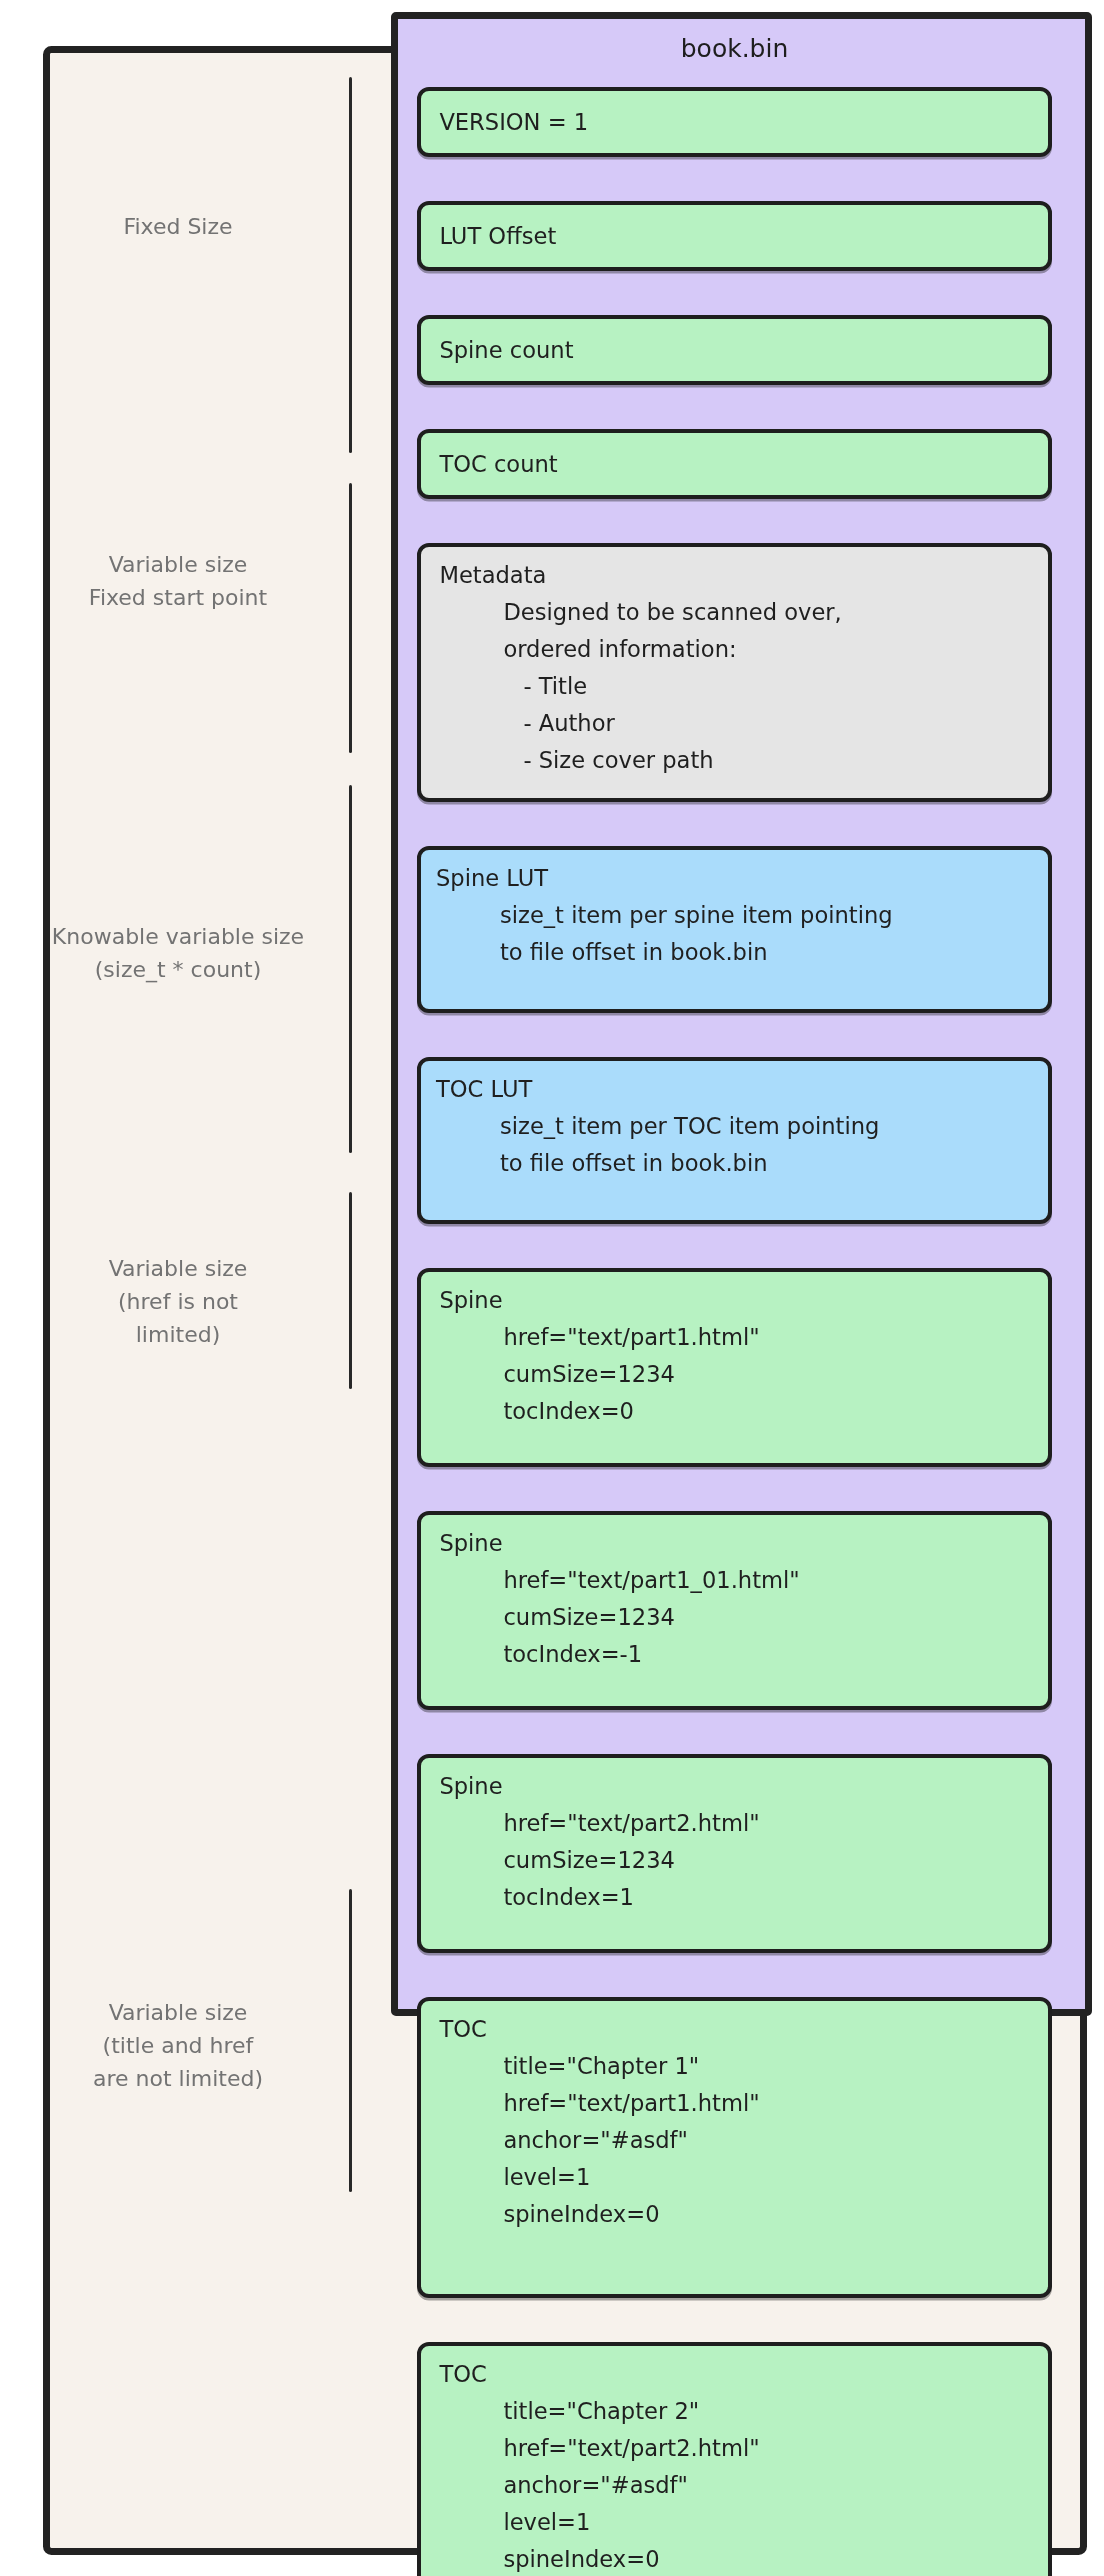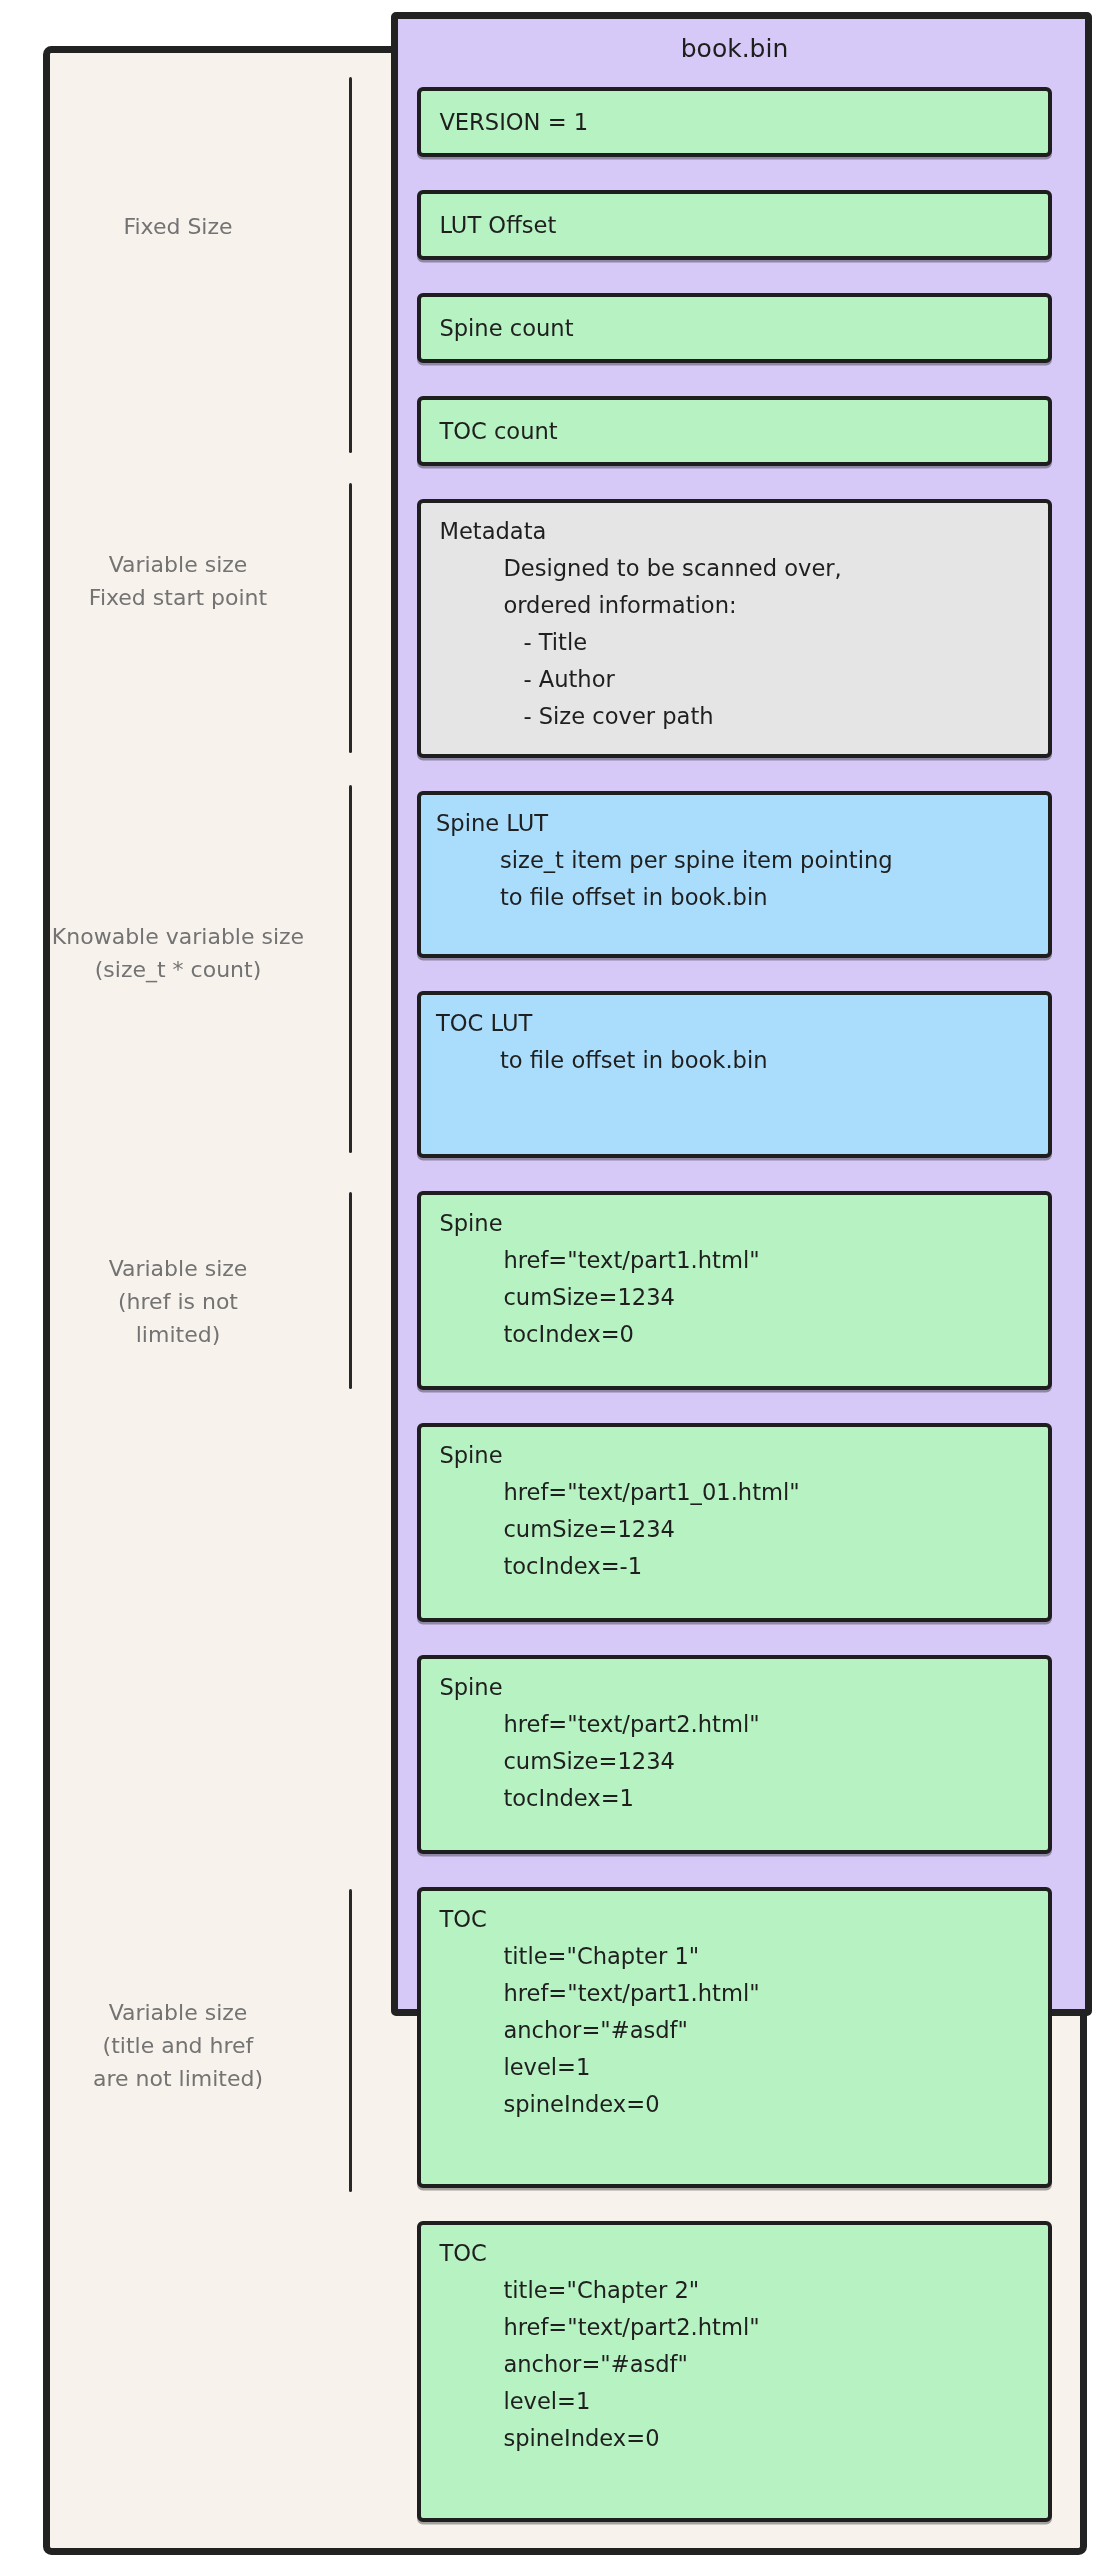--- a/index.html
+++ b/index.html
@@ -30,24 +30,24 @@
   .container-title{
     text-align:center;
     font-size:25px;
     line-height:33px;
     color:#1e1e1e;
     margin-bottom:22px;
   }
   .box{
     box-sizing:border-box;
     border:4.2px solid #1e1e1e;
-    border-radius:6px;
+    border-radius:12px;
     box-shadow:0 2.5px 0 rgba(30,30,30,.38);
     padding:10px 18.4px;
-    margin-bottom:33px;
+    margin-bottom:44px;
     font-size:22.6px;
     line-height:37px;
     color:#1f1f1f;
     white-space:pre-wrap;
   }
   .box--field{min-height:70px;display:flex;flex-direction:column;justify-content:center;}
   .box--metadata{min-height:259px;}
   .box--lut{min-height:167px;padding-left:15px;}
   .box--spine{min-height:199px;}
   .box--toc{min-height:301px;}
@@ -101,21 +101,21 @@
 
   <div class="purple-container">
     <div class="container-title">book.bin</div>
     <div id="boxes">
         <div class="box box--field c-green"><div class="line ind-0">VERSION = 1</div></div>
         <div class="box box--field c-green"><div class="line ind-0">LUT Offset</div></div>
         <div class="box box--field c-green"><div class="line ind-0">Spine count</div></div>
         <div class="box box--field c-green"><div class="line ind-0">TOC count</div></div>
         <div class="box box--metadata c-yellow"><div class="line ind-0">Metadata</div><div class="line ind-1">Designed to be scanned over,</div><div class="line ind-1">ordered information:</div><div class="line ind-2">- Title</div><div class="line ind-2">- Author</div><div class="line ind-2">- Size cover path</div></div>
         <div class="box box--lut c-blue"><div class="line ind-0">Spine LUT</div><div class="line ind-1">size_t item per spine item pointing</div><div class="line ind-1">to file offset in book.bin</div></div>
-        <div class="box box--lut c-blue"><div class="line ind-0">TOC LUT</div><div class="line ind-1">to file offset in book.bin</div></div>
+        <div class="box box--lut c-blue"><div class="line ind-0">TOC LUT</div><div class="line ind-1">size_t item per TOC item pointing</div><div class="line ind-1">to file offset in book.bin</div></div>
         <div class="box box--spine c-green"><div class="line ind-0">Spine</div><div class="line ind-1">href="text/part1.html"</div><div class="line ind-1">cumSize=1234</div><div class="line ind-1">tocIndex=0</div></div>
         <div class="box box--spine c-green"><div class="line ind-0">Spine</div><div class="line ind-1">href="text/part1_01.html"</div><div class="line ind-1">cumSize=1234</div><div class="line ind-1">tocIndex=-1</div></div>
         <div class="box box--spine c-green"><div class="line ind-0">Spine</div><div class="line ind-1">href="text/part2.html"</div><div class="line ind-1">cumSize=1234</div><div class="line ind-1">tocIndex=1</div></div>
         <div class="box box--toc c-green"><div class="line ind-0">TOC</div><div class="line ind-1">title="Chapter 1"</div><div class="line ind-1">href="text/part1.html"</div><div class="line ind-1">anchor="#asdf"</div><div class="line ind-1">level=1</div><div class="line ind-1">spineIndex=0</div></div>
         <div class="box box--toc c-green"><div class="line ind-0">TOC</div><div class="line ind-1">title="Chapter 2"</div><div class="line ind-1">href="text/part2.html"</div><div class="line ind-1">anchor="#asdf"</div><div class="line ind-1">level=1</div><div class="line ind-1">spineIndex=0</div></div>
       </div>
   </div>
 </div>
 
 

